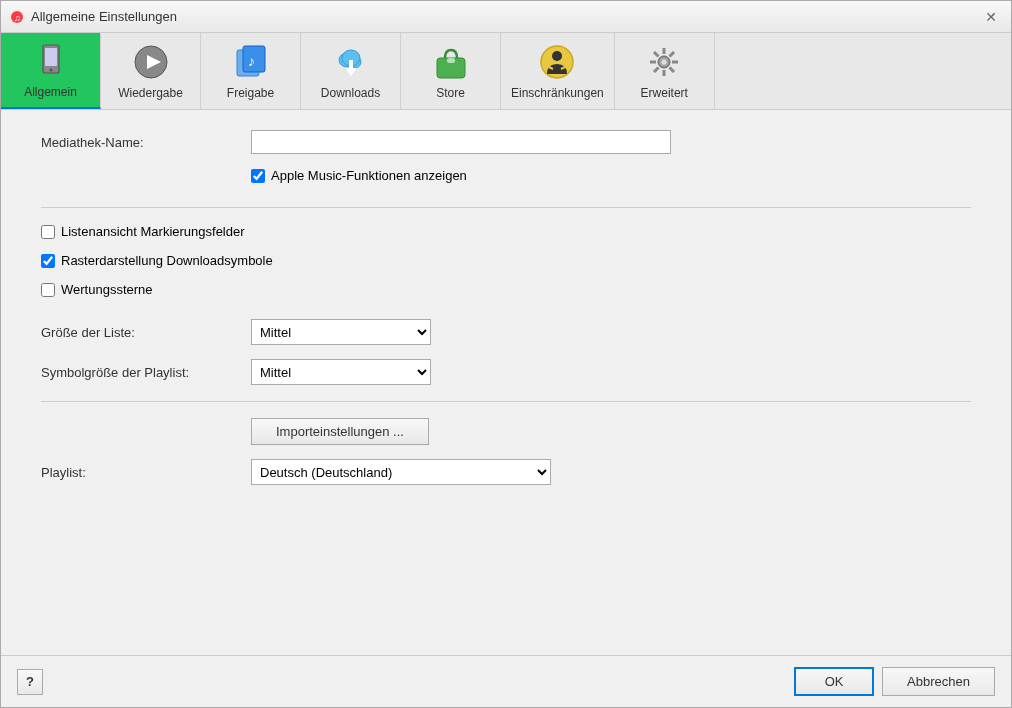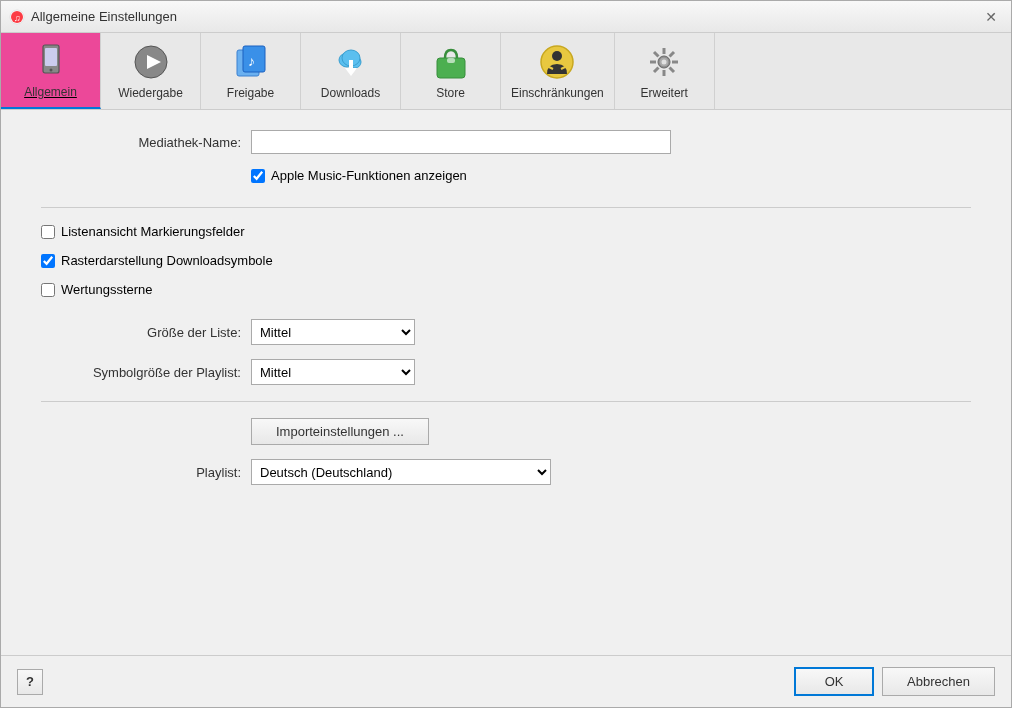--- a/index.html
+++ b/index.html
@@ -68,23 +68,22 @@
       align-items: center;
       justify-content: center;
       padding: 8px 10px;
       min-width: 100px;
       cursor: pointer;
       border-right: 1px solid #d0d0d0;
       background: #e8e8e8;
       gap: 4px;
     }
     .tab-item.active {
-      background: #ec4899;
+      background: #22c55e;
       border-bottom: 2px solid #0078d7;
-      text-decoration: underline;
     }
     .tab-icon {
       width: 40px;
       height: 40px;
       display: flex;
       align-items: center;
       justify-content: center;
     }
     .tab-label {
       font-size: 12px;
@@ -97,21 +96,20 @@
       padding: 20px 40px;
       background: #f0f0f0;
       overflow-y: auto;
     }
     .form-row {
       display: flex;
       align-items: center;
       margin-bottom: 14px;
     }
     .form-label {
-      text-align: right;
       min-width: 200px;
       margin-right: 10px;
       color: #333;
       font-size: 13px;
     }
     .form-label.top-align {
       align-self: flex-start;
       padding-top: 2px;
     }
     .text-input {
@@ -146,21 +144,21 @@
       align-items: flex-start;
       margin-bottom: 14px;
     }
     .anzeigen-checkboxes {
       display: flex;
       flex-direction: column;
       gap: 6px;
     }
 
     .select-input {
-      width: 164px;
+      width: 180px;
       height: 26px;
       border: 1px solid #aaa;
       background: white;
       padding: 2px 4px;
       font-size: 13px;
       appearance: auto;
       cursor: pointer;
     }
 
     .import-btn {

